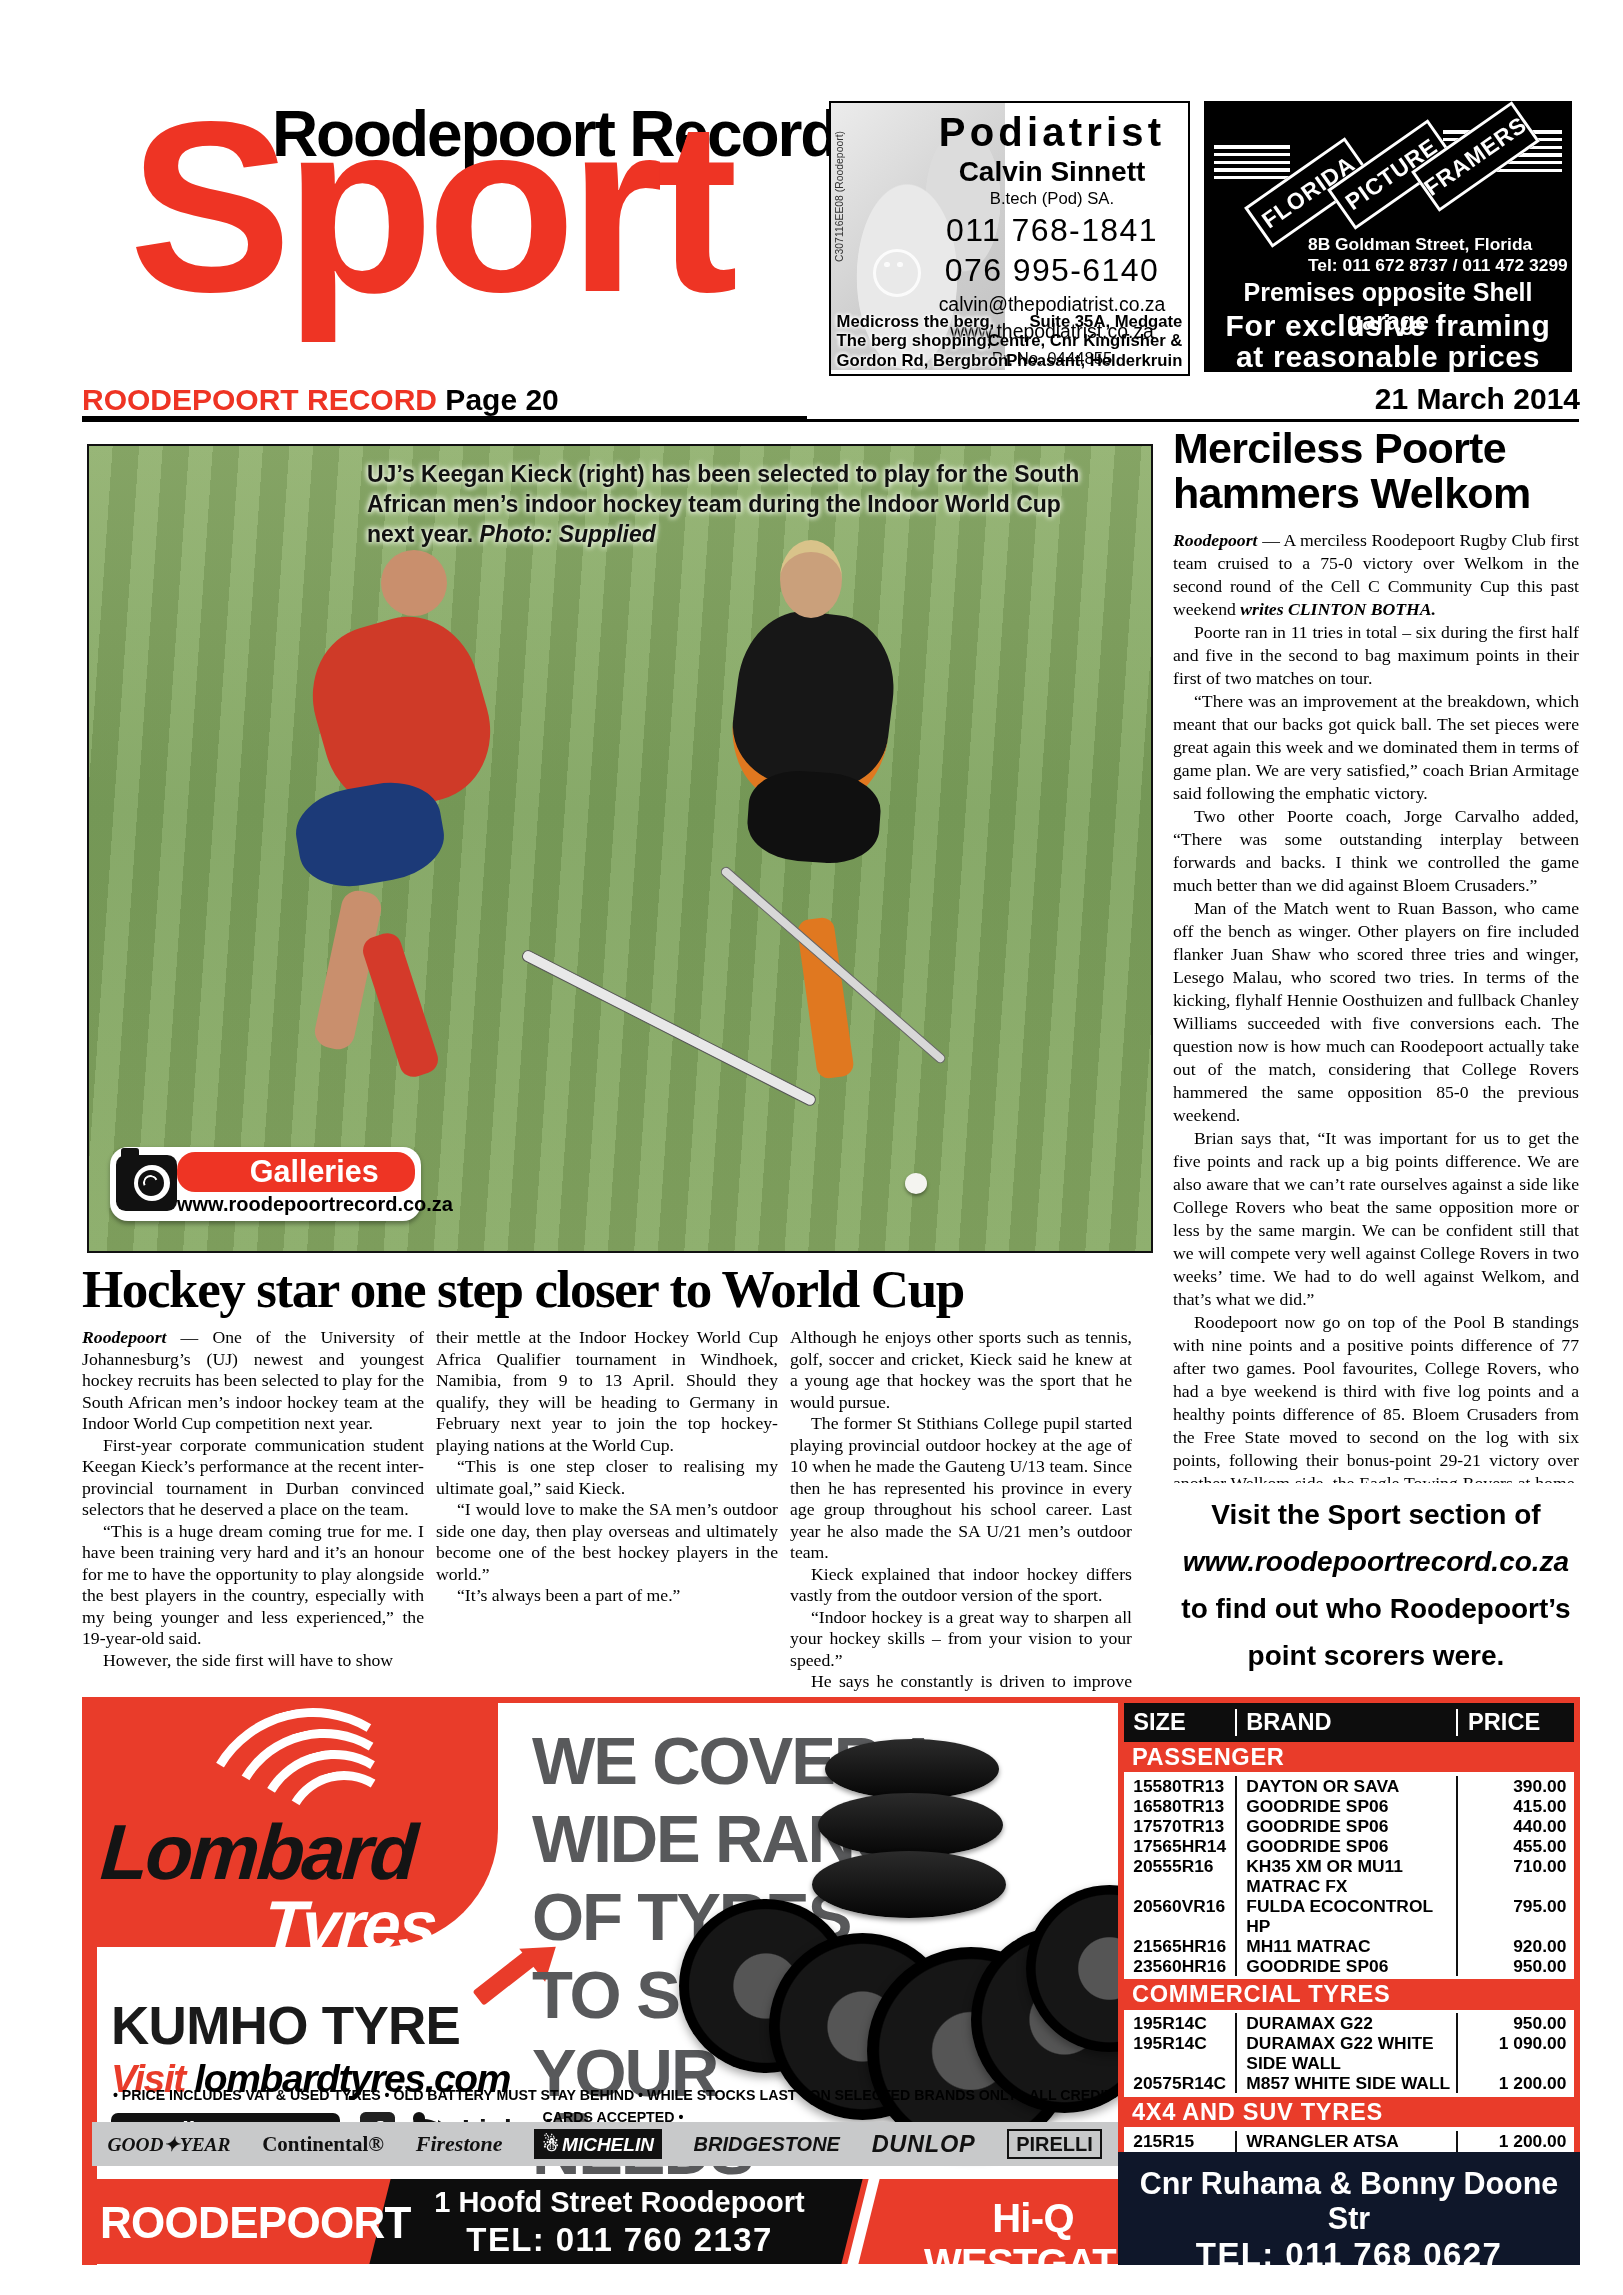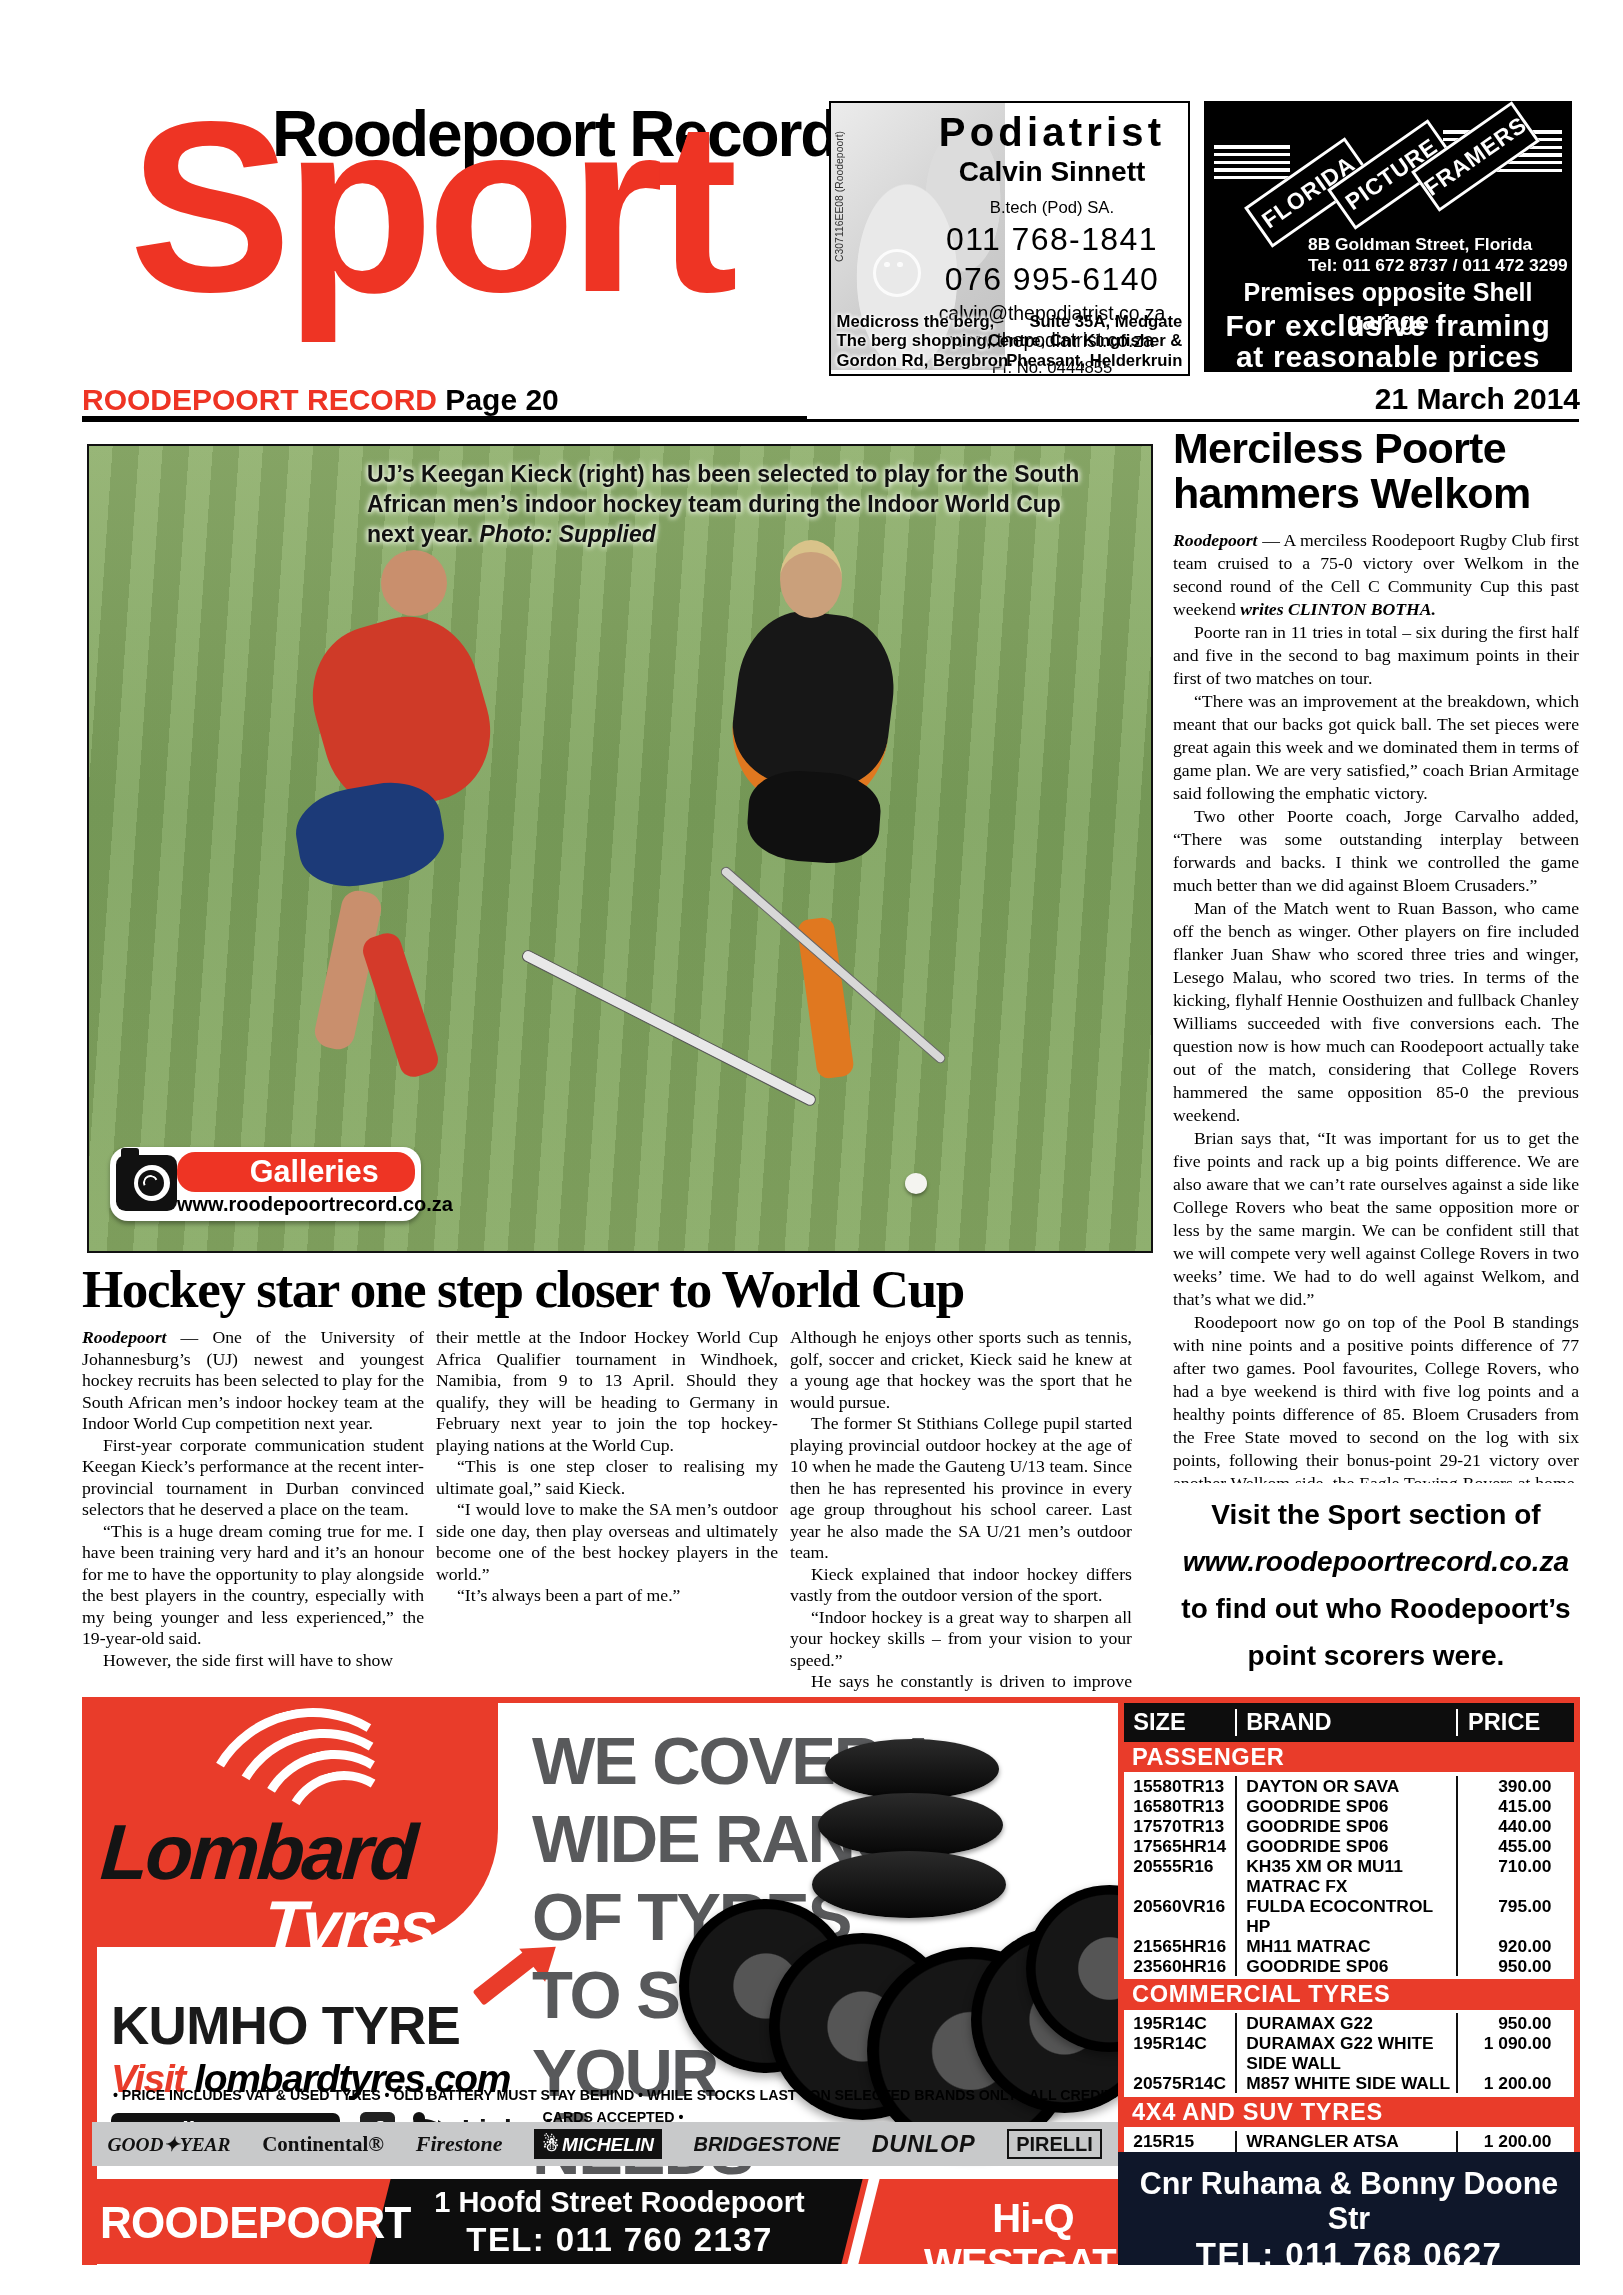--- a/index.html
+++ b/index.html
@@ -19,21 +19,21 @@
        radial-gradient(ellipse 83px 153px at 76px 174px,#e9e9e9 0 60%,transparent 61%),
        radial-gradient(ellipse 62px 118px at 132px 97px,#dcdcdc 0 60%,transparent 61%),
        linear-gradient(135deg,#ececec,#cfcfcf 55%,#c2c2c2);}
   #pod .smile{left:42px;top:146px;width:42px;height:42px;border:3.5px solid #fff;border-radius:50%;opacity:.85;}
   #pod .smile:before{content:"";position:absolute;left:8.3px;top:9.7px;width:5.6px;height:5.6px;background:#fff;border-radius:50%;}
   #pod .smile:after{content:"";position:absolute;left:21px;top:9.7px;width:5.6px;height:5.6px;background:#fff;border-radius:50%;}
   #pod .code{left:2.8px;top:28px;font-size:10.4px;writing-mode:vertical-rl;transform:rotate(180deg);color:#333;}
   #pod .txt{left:89px;top:7px;width:264px;text-align:center;}
   #pod .t1{font-size:40px;font-weight:bold;letter-spacing:4.2px;}
   #pod .t2{font-size:28px;font-weight:bold;margin-top:1.4px;}
-  #pod .t3{font-size:16.7px;margin-top:10px;}
+  #pod .t3{font-size:16.7px;margin-top:1px;}
   #pod .ph{font-size:32px;letter-spacing:1.4px;margin-top:2.8px;}
   #pod .em{font-size:19.4px;margin-top:4.2px;}
   #pod .pr{font-size:16.7px;margin-top:6px;}
   #pod .adl{left:5.6px;bottom:4.2px;font-size:16.7px;font-weight:bold;line-height:1.15;
             text-shadow:0 0 4.2px #fff,0 0 4.2px #fff,0 0 4.2px #fff;}
   #pod .adr{right:5.6px;bottom:4.2px;font-size:16.7px;font-weight:bold;line-height:1.15;text-align:right;}
 
   
   #fra{left:1204px;top:101px;width:368px;height:271px;background:#000;color:#fff;overflow:hidden;}
   #fra .banner{width:117px;height:43px;border:3.5px solid #fff;background:#000;color:#fff;
@@ -140,21 +140,21 @@
   .tt-head{display:grid;grid-template-columns:111px 1fr 118px;background:#0d0d0d;color:#fff;
       height:39px;align-items:center;font-size:23.6px;font-weight:bold;}
   .tt-head span{padding-left:9.7px;border-left:2.1px solid #fff;}
   .tt-head span:first-child{border-left:none;}
   .tt-sec{height:30.5px;line-height:30.5px;background:#e93c2a;color:#fff;font-size:23.6px;font-weight:bold;
       padding-left:8.3px;letter-spacing:0.7px;}
   .tt-blk{background:#fff;padding:3.5px 0;}
   .tt-row{display:grid;grid-template-columns:111px 1fr 118px;font-size:17.4px;font-weight:bold;line-height:20px;}
   .tt-row span{padding-left:9.7px;}
   .tt-row span:nth-child(2){border-left:2.1px solid #111;}
-  .tt-row span:nth-child(3){border-left:2.1px solid #111;text-align:right;padding-right:23px;}
+  .tt-row span:nth-child(3){border-left:2.1px solid #111;text-align:right;padding-right:8px;}
   
   #disc{left:28px;top:387px;width:1006px;text-align:center;font-size:14.2px;font-weight:bold;line-height:1.55;}
   #brands{left:9.7px;top:425px;width:1026px;height:44px;background:#c8c9ca;display:flex;
       align-items:center;justify-content:space-around;color:#111;}
   #brands .gy{font-family:"Liberation Serif",serif;font-weight:bold;font-style:italic;font-size:19.4px;}
   #brands .co{font-family:"Liberation Serif",serif;font-weight:bold;font-size:21px;}
   #brands .fs{font-family:"Liberation Serif",serif;font-weight:bold;font-style:italic;font-size:22px;}
   #brands .mi{background:#111;color:#fff;font-style:italic;font-weight:bold;font-size:19px;
       padding:2.8px 7px;border:1.4px solid #111;}
   #brands .mi .man{font-style:normal;margin-right:2.8px;}

